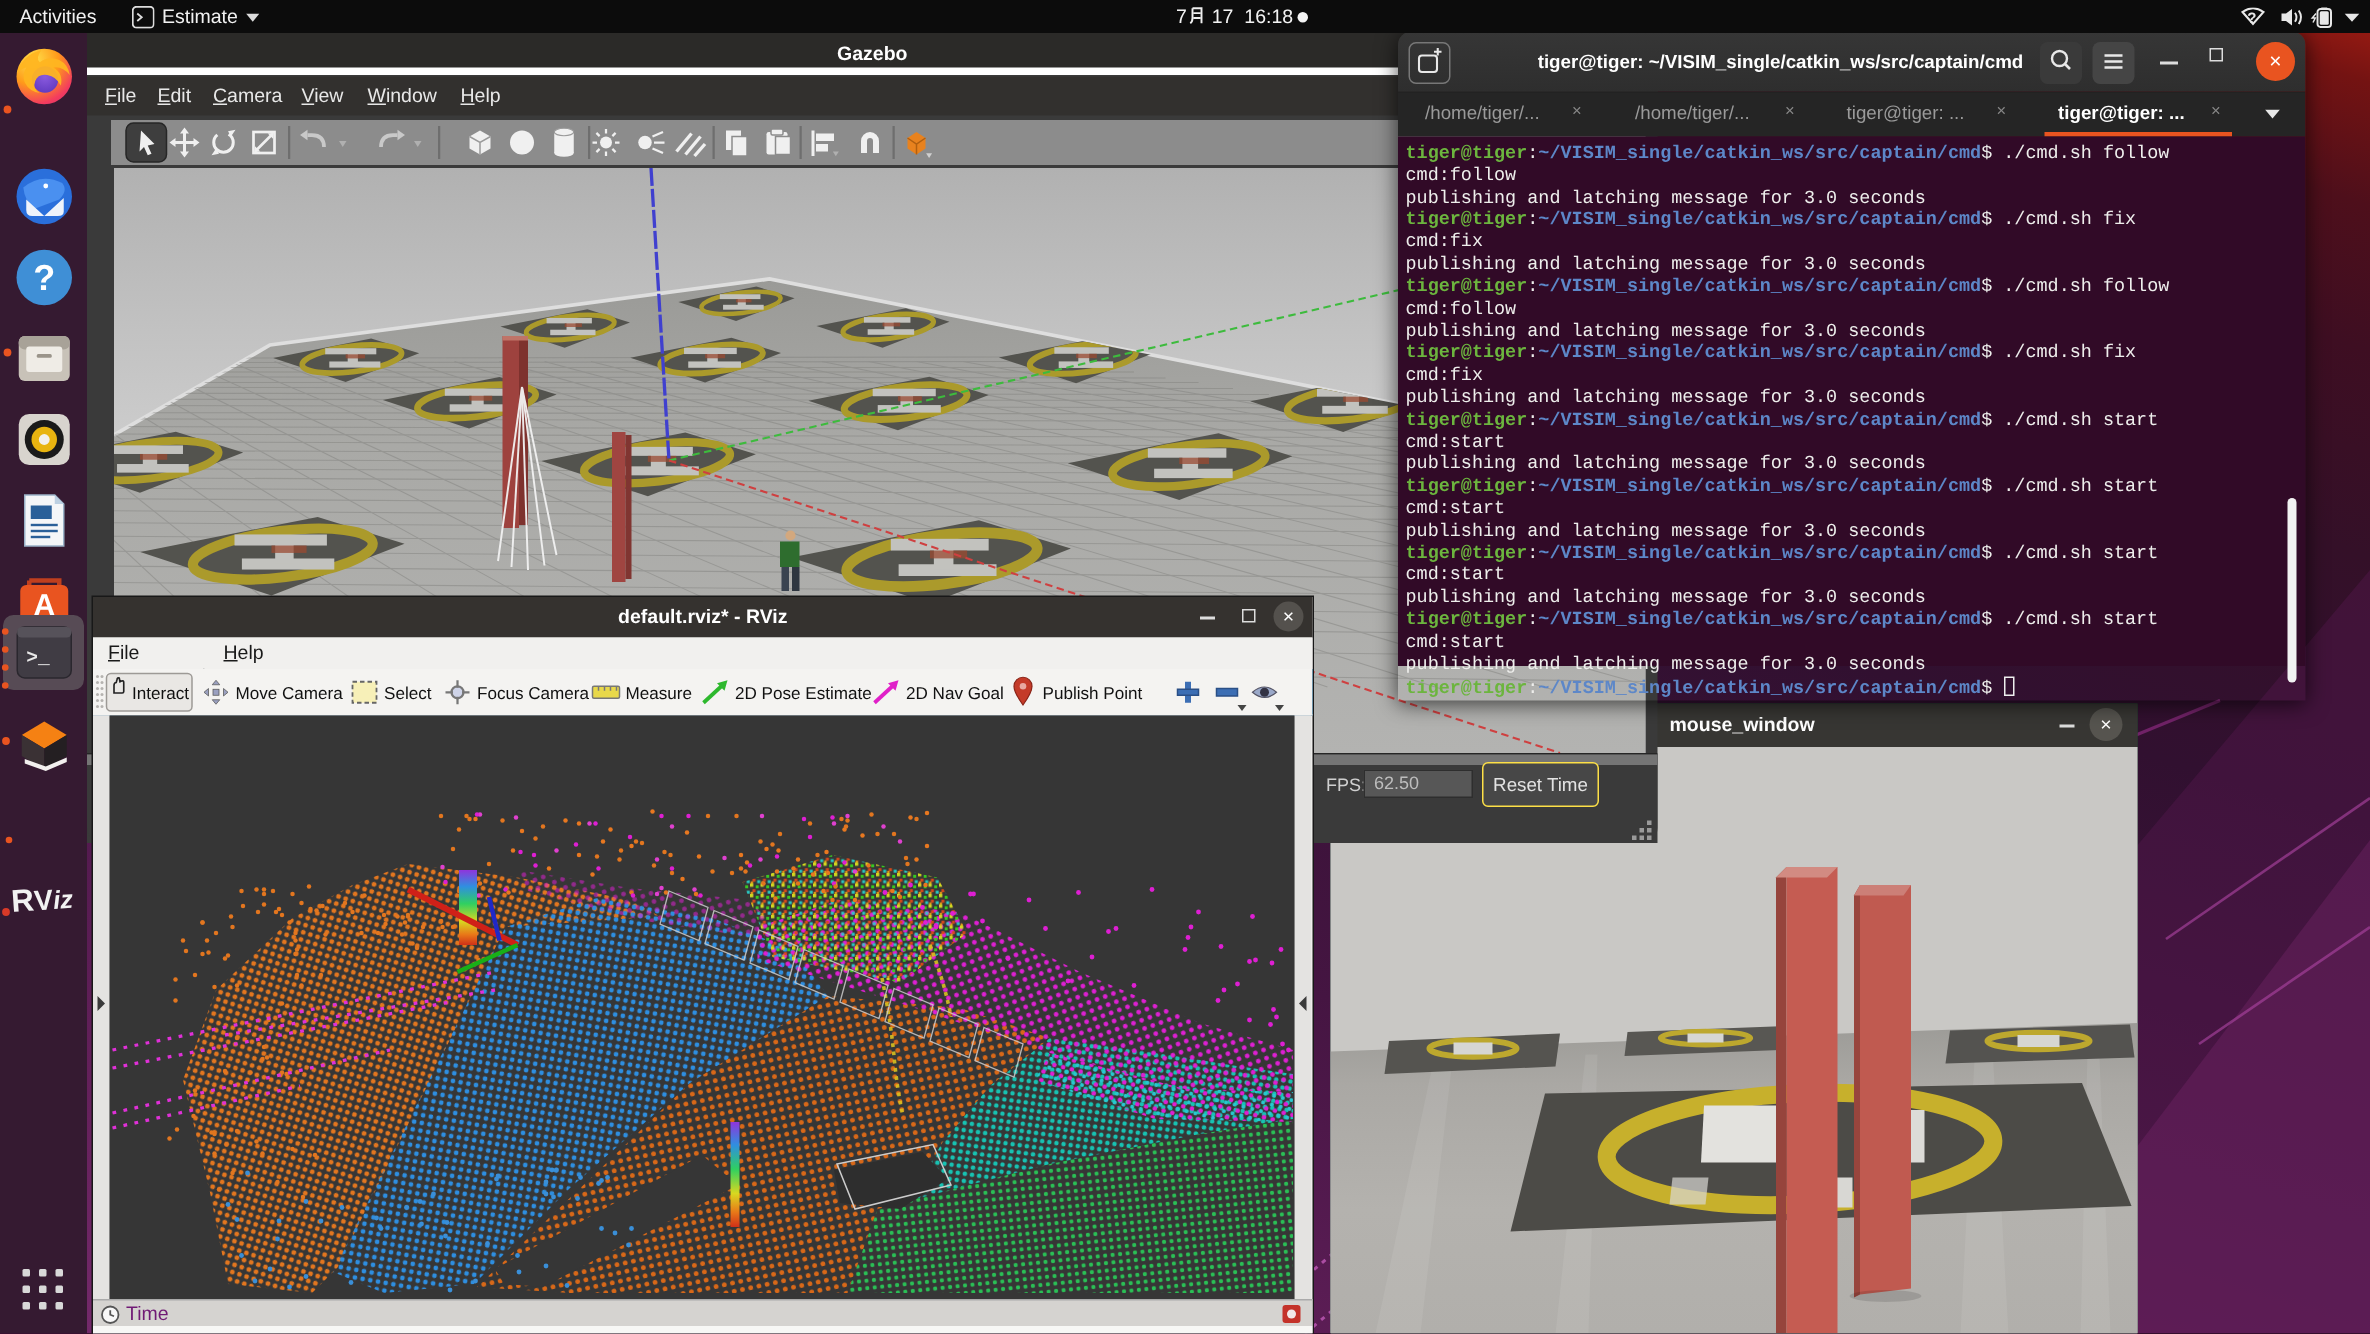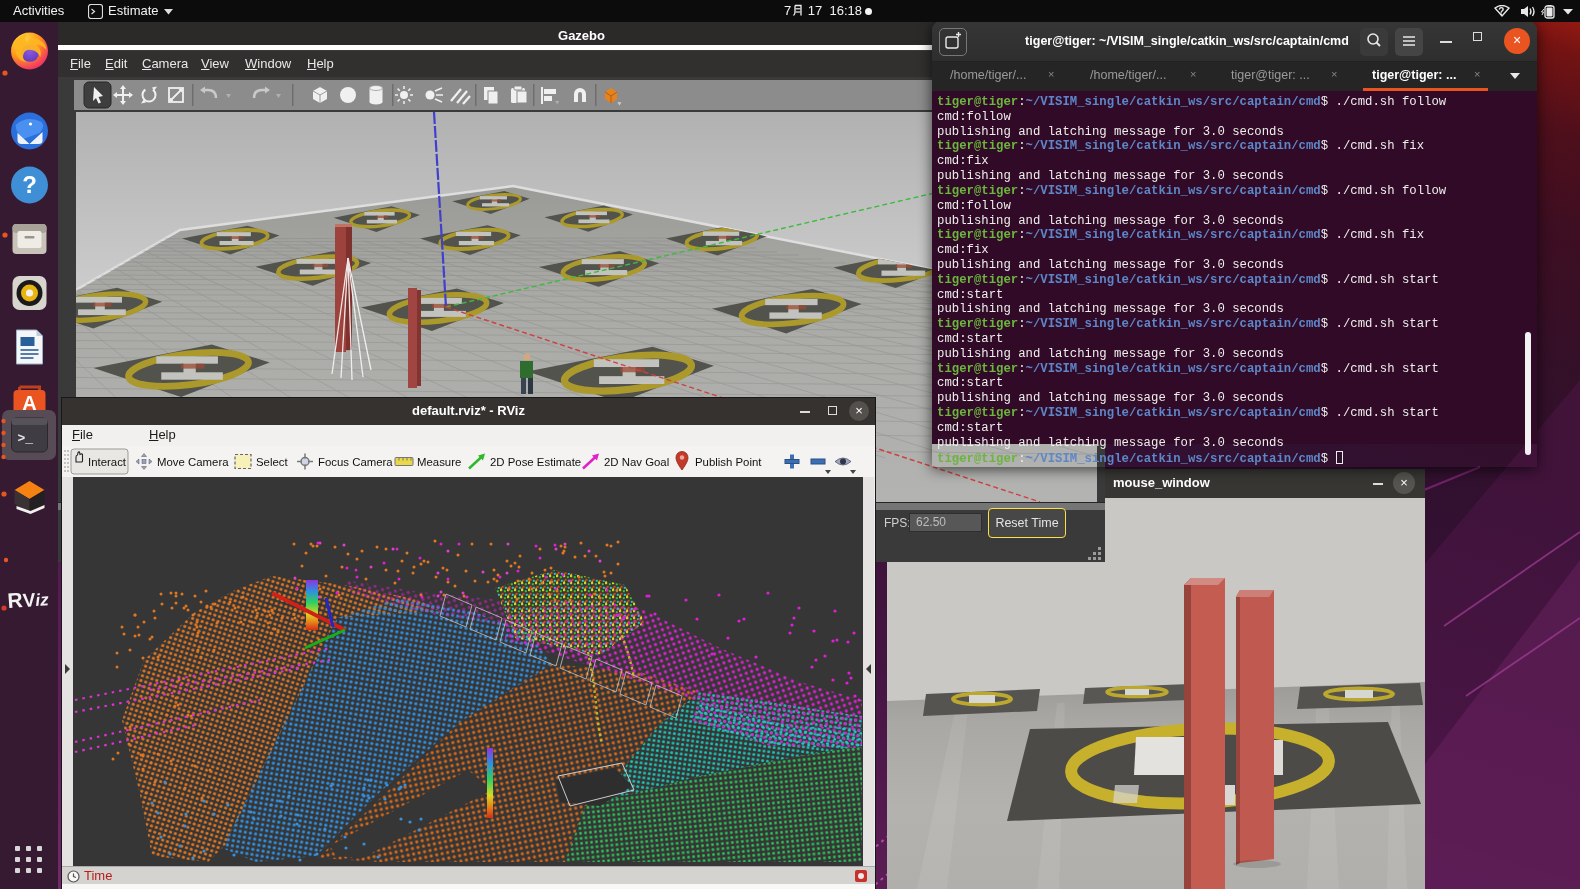--- a/index.html
+++ b/index.html
@@ -32,21 +32,21 @@
 #gz-bottom { position:absolute; left:0; top:480px; width:1047px; height:60px; background:#3a3a3a; border-top:1px solid #262626; border-radius:0 0 10px 10px; }
 
 
 #rviz { position:absolute; left:62px; top:398px; width:813px; height:491px; background:#efeeec; z-index:20; box-shadow:0 0 0 1px #181818; }
 #rv-title { position:absolute; left:0; top:0; width:100%; height:27px; background:#35322f; color:#fff; font-weight:bold; font-size:13px; text-align:center; line-height:26px; }
 #rv-menu { position:absolute; left:0; top:27px; width:100%; height:21px; background:#f1f0ee; color:#1a1a1a; font-size:13px; }
 #rv-menu span { position:absolute; top:2px; }
 #rv-tools { position:absolute; left:0; top:48px; width:100%; height:31px; background:#0369a1; border-bottom:1px solid #c8c8c8; font-size:12px; color:#111; }
 #rv-view { position:absolute; left:11px; top:79px; width:790px; height:389px; background:#363636; overflow:hidden; }
 .rv-strip { position:absolute; top:79px; width:11px; height:389px; background:#e4e3e1; }
-#rv-time { position:absolute; left:0; top:468px; width:100%; height:18px; background:#d5d3d0; border-top:1px solid #aaa; font-size:13px; color:#b91c1c; }
+#rv-time { position:absolute; left:0; top:468px; width:100%; height:18px; background:#d5d3d0; border-top:1px solid #aaa; font-size:13px; color:#701a75; }
 #rv-below { position:absolute; left:0; top:486px; width:100%; height:5px; background:#f7f7f5; }
 
 
 #term { position:absolute; left:932px; top:21px; width:605px; height:446px; z-index:30; border-radius:9px 9px 0 0; overflow:hidden; box-shadow:0 2px 14px #000a; }
 #tm-title { position:absolute; left:0; top:0; width:100%; height:41px; background:linear-gradient(#363636,#2e2e2e); border-bottom:1px solid #222; color:#fff; font-weight:bold; font-size:12.5px; text-align:center; line-height:41px; padding-right:95px; }
 #tm-tabs { position:absolute; left:0; top:41px; width:100%; height:29px; background:#252525; font-size:12.5px; color:#9a9a9a; }
 #tm-body { position:absolute; left:0; top:70px; width:100%; height:353px; background:#310a27; }
 #tm-body pre { position:absolute; left:5px; top:4px; font-family:"Liberation Mono",monospace; font-size:12.3px; line-height:14.82px; color:#eeeeec; }
 #tm-body .g { color:#6cb53e; font-weight:bold; }
 #tm-body .b { color:#5d87c8; font-weight:bold; }

